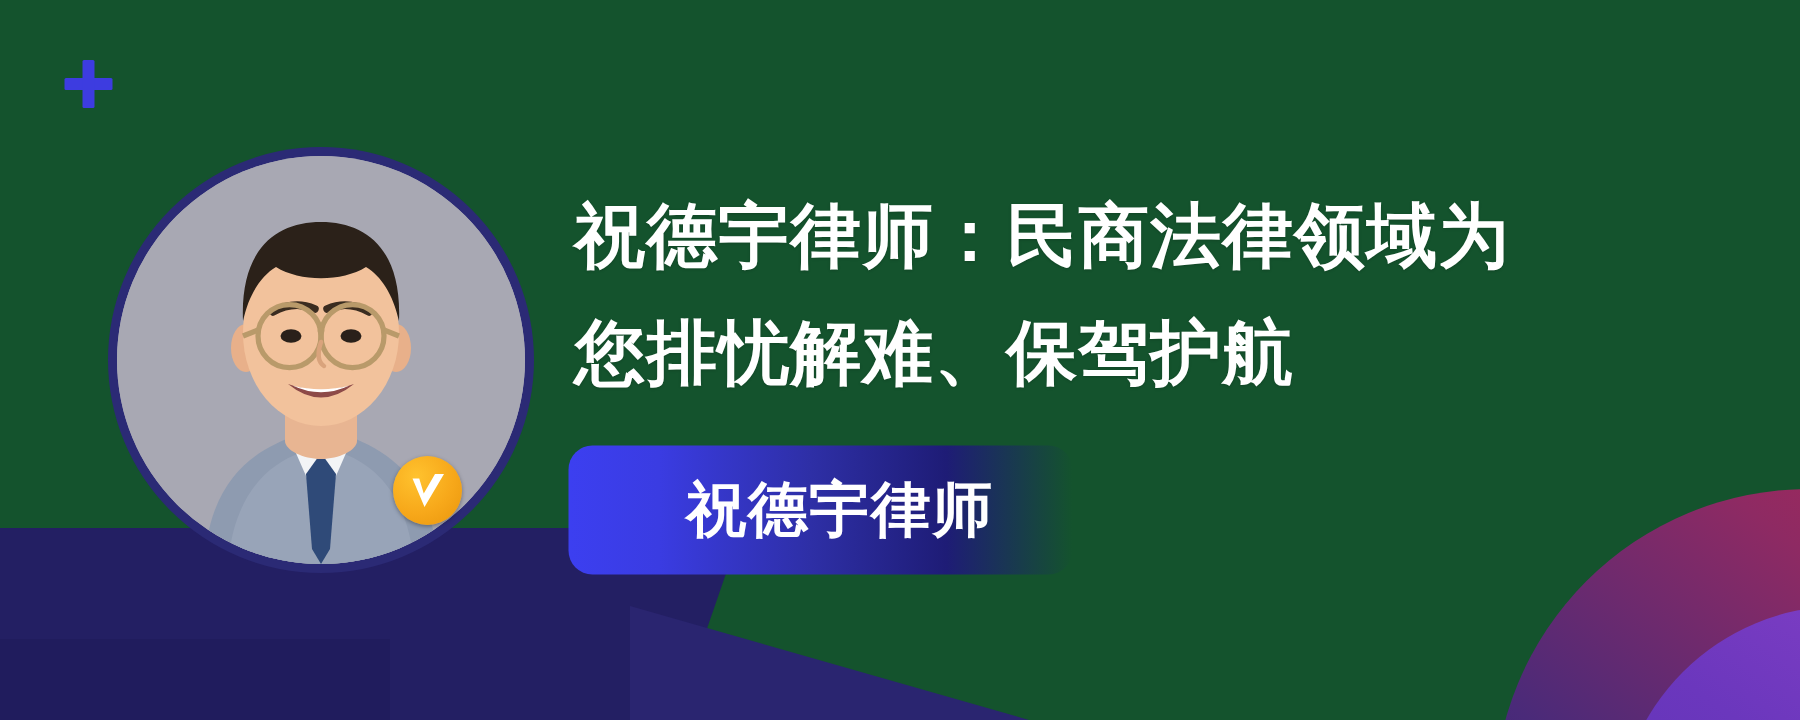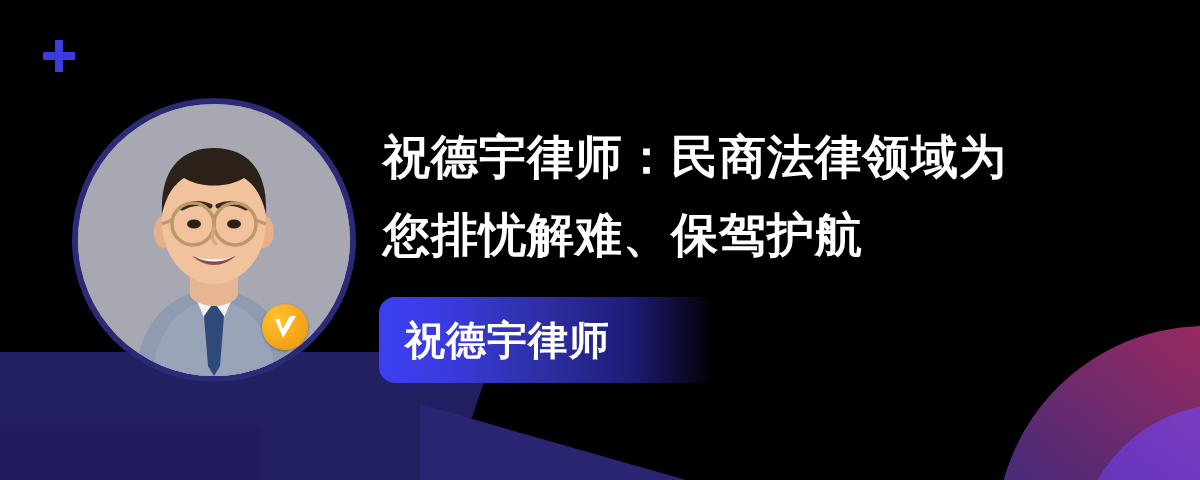--- a/index.html
+++ b/index.html
@@ -5,21 +5,21 @@
   html,body{margin:0;padding:0;}
   body{
     width:1200px;height:480px;
     font-family:"Liberation Sans","DejaVu Sans",sans-serif;
     background:#15135e;
     overflow:hidden;
   }
   .banner{
     position:relative;
     width:1200px;height:480px;
-    background:#000000;
+    background:#14532d;
     overflow:hidden;
   }
 
   
   .deco-layer{position:absolute;inset:0;overflow:hidden;pointer-events:none;}
 
   .deco-circle-warm{
     position:absolute;
     left:996px;top:326px;
     width:420px;height:420px;
@@ -114,20 +114,21 @@
   
   .name-pill{
     position:absolute;
     left:379px;top:297px;
     width:336px;height:86px;
     border-radius:16px;
     background:linear-gradient(90deg,#3c3ff0 0%,#3a3ce2 18%,#2e2fa6 48%,#1e1c76 75%,rgba(21,19,94,0) 100%);
     display:flex;align-items:center;
     padding-left:26px;
     box-sizing:border-box;
+    justify-content:center;
   }
   .name-pill span{
     color:#ffffff;
     font-size:40px;
     font-weight:700;
     letter-spacing:1px;
     line-height:1;
   }
 </style>
 </head>

